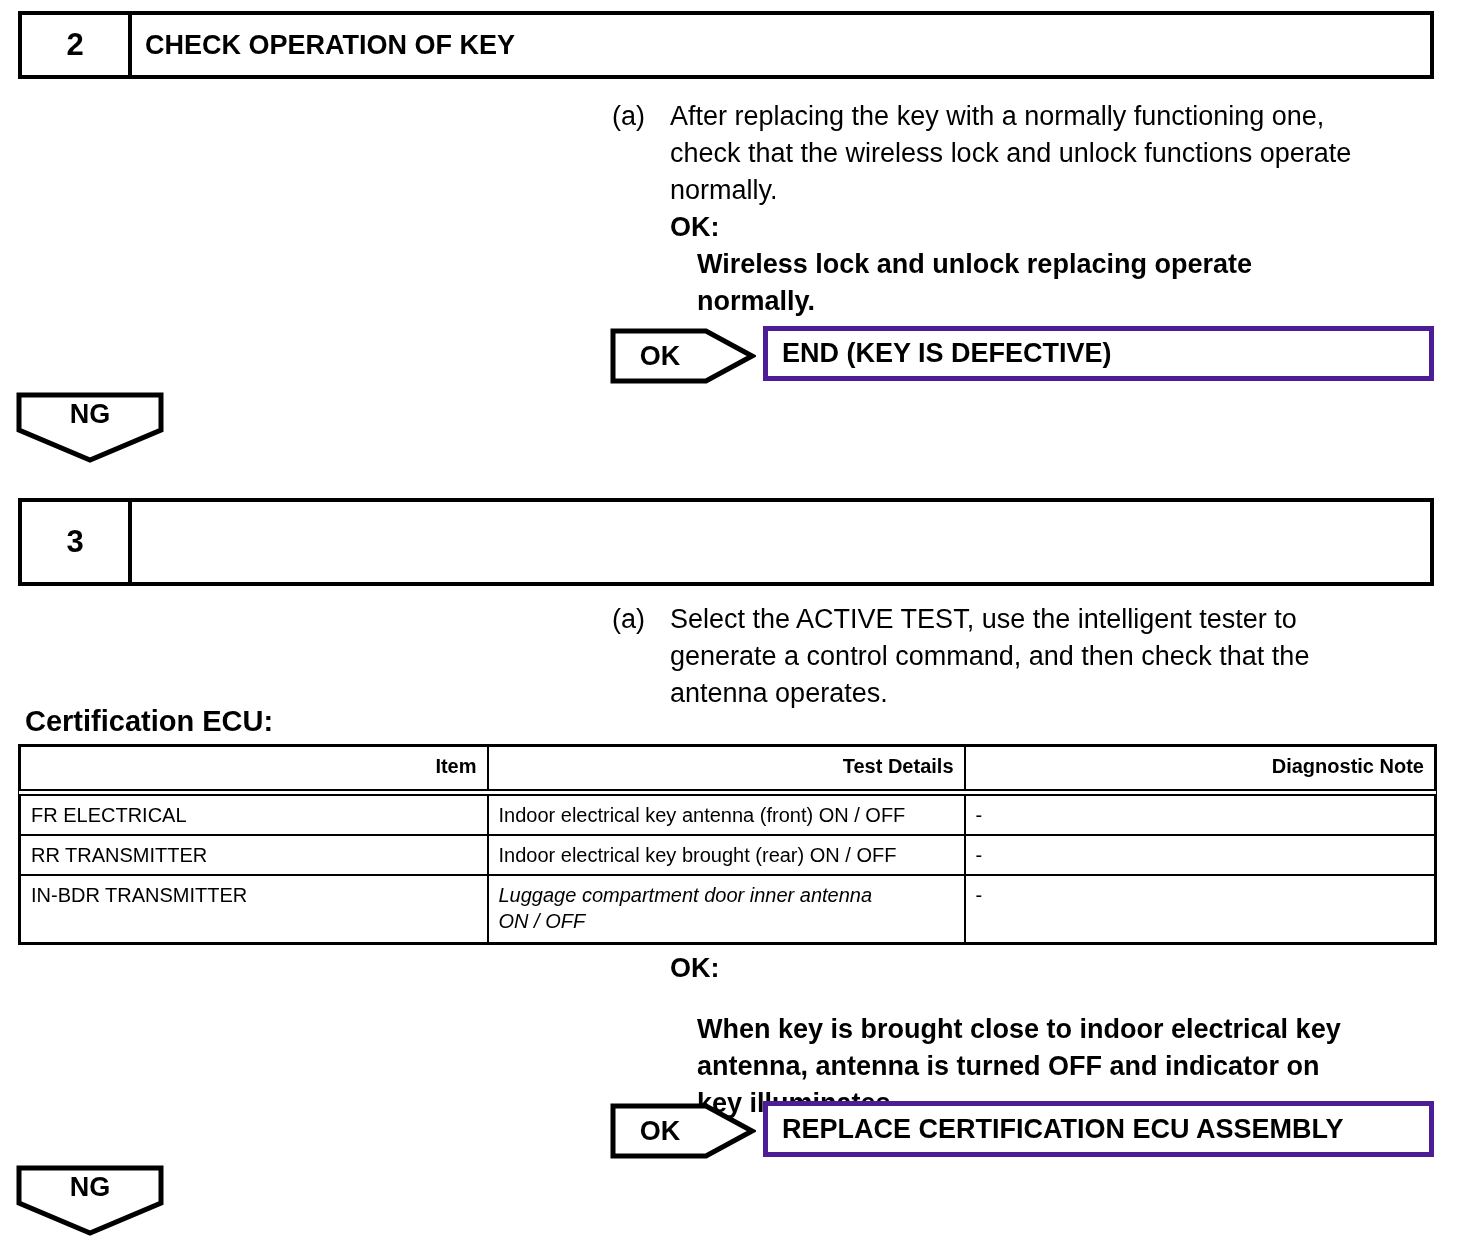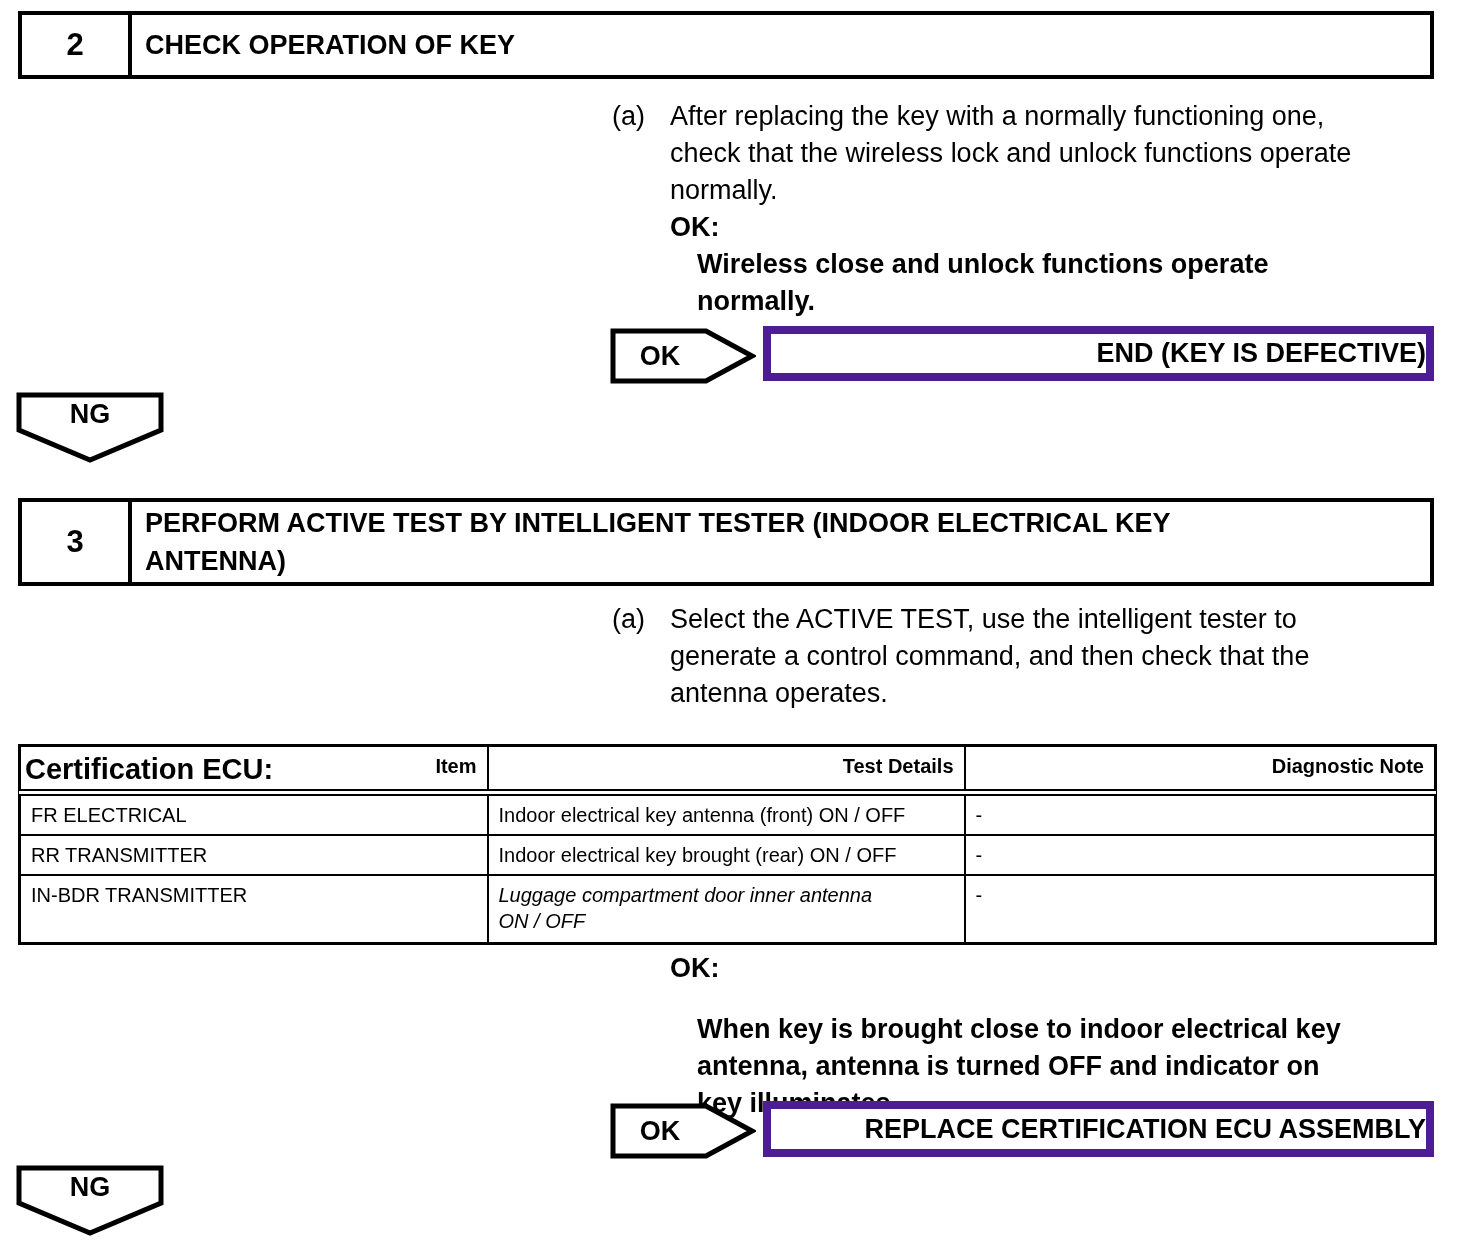--- a/index.html
+++ b/index.html
@@ -32,23 +32,23 @@
   .ok-heading{position:absolute;font-size:27px;line-height:37px;font-weight:bold;}
   .ok-cond{position:absolute;font-size:27px;line-height:37px;font-weight:bold;white-space:nowrap;}
   
   .flow{position:absolute;}
   .flow svg{display:block;}
   .flow .lbl{
     position:absolute;top:0;display:flex;align-items:center;justify-content:center;
     font-weight:bold;font-size:27px;
   }
   .result-box{
-    position:absolute;box-sizing:border-box;border:8px solid #4c1d95;
+    position:absolute;box-sizing:border-box;border:5px solid #4c1d95;
     display:flex;align-items:center;padding-left:14px;
-    font-weight:bold;font-size:27px;background:#fff;white-space:nowrap;justify-content:flex-end;
+    font-weight:bold;font-size:27px;background:#fff;white-space:nowrap;
   }
   
   .tbl-caption{position:absolute;font-weight:bold;font-size:29px;}
   .ecu-table{
     position:absolute;left:18px;top:744px;width:1416px;
     border-collapse:collapse;table-layout:fixed;
     font-size:20px;
   }
   .ecu-table th,.ecu-table td{
     border:2px solid #000;
@@ -79,21 +79,21 @@
   </div>
 
   <div class="para-label" style="left:612px;top:98px;">(a)</div>
   <div class="para-body" style="left:670px;top:98px;">
     <div>After replacing the key with a normally functioning one,</div>
     <div>check that the wireless lock and unlock functions operate</div>
     <div>normally.</div>
   </div>
   <div class="ok-heading" style="left:670px;top:209px;">OK:</div>
   <div class="ok-cond" style="left:697px;top:246px;">
-    <div>Wireless close and unlock functions operate</div>
+    <div>Wireless lock and unlock replacing operate</div>
     <div>normally.</div>
   </div>
 
   <div class="flow" style="left:610px;top:328px;width:146px;height:56px;">
     <svg width="146" height="56" viewBox="0 0 146 56">
       <polygon points="3,3 96,3 142,28 96,53 3,53" fill="#ffffff" stroke="#000000" stroke-width="5"></polygon>
     </svg>
     <span class="lbl" style="left:0;width:100px;height:56px;">OK</span>
   </div>
   <div class="result-box" style="left:763px;top:326px;width:671px;height:55px;">
@@ -102,34 +102,30 @@
 
   <div class="flow" style="left:16px;top:392px;width:148px;height:72px;">
     <svg width="148" height="72" viewBox="0 0 148 72">
       <polygon points="3,3 145,3 145,38 74,68 3,38" fill="#ffffff" stroke="#000000" stroke-width="5"></polygon>
     </svg>
     <span class="lbl" style="left:0;width:148px;height:44px;">NG</span>
   </div>
 
   <div class="step-box" style="top:498px;height:88px;">
     <div class="step-num">3</div>
-    <div class="step-title">
-      <div>PERFORM ACTIVE TEST BY INTELLIGENT TESTER (INDOOR ELECTRICAL KEY</div>
-      <div>ANTENNA)</div>
-    </div>
   </div>
 
   <div class="para-label" style="left:612px;top:601px;">(a)</div>
   <div class="para-body" style="left:670px;top:601px;">
     <div>Select the ACTIVE TEST, use the intelligent tester to</div>
     <div>generate a control command, and then check that the</div>
     <div>antenna operates.</div>
   </div>
 
-  <div class="tbl-caption" style="left:25px;top:705px;margin-top:48px;">Certification ECU:</div>
+  <div class="tbl-caption" style="left:25px;top:705px;">Certification ECU:</div>
 
   <table class="ecu-table">
     <colgroup>
         <col style="width:468px">
         <col style="width:477px">
         <col style="width:471px">
       </colgroup>
     <thead>
       <tr>
         <th>Item</th>

